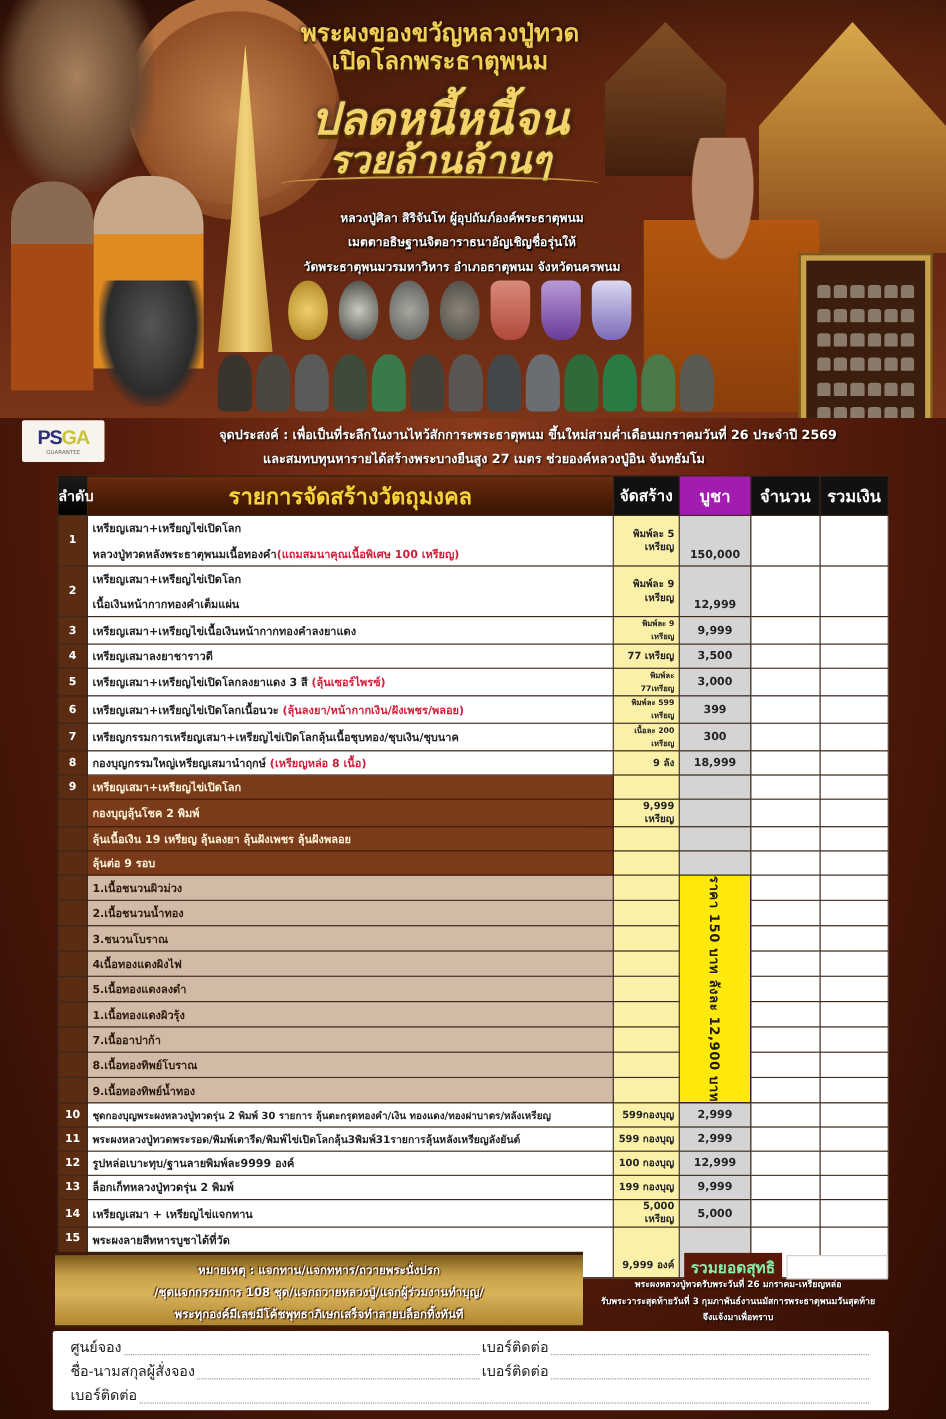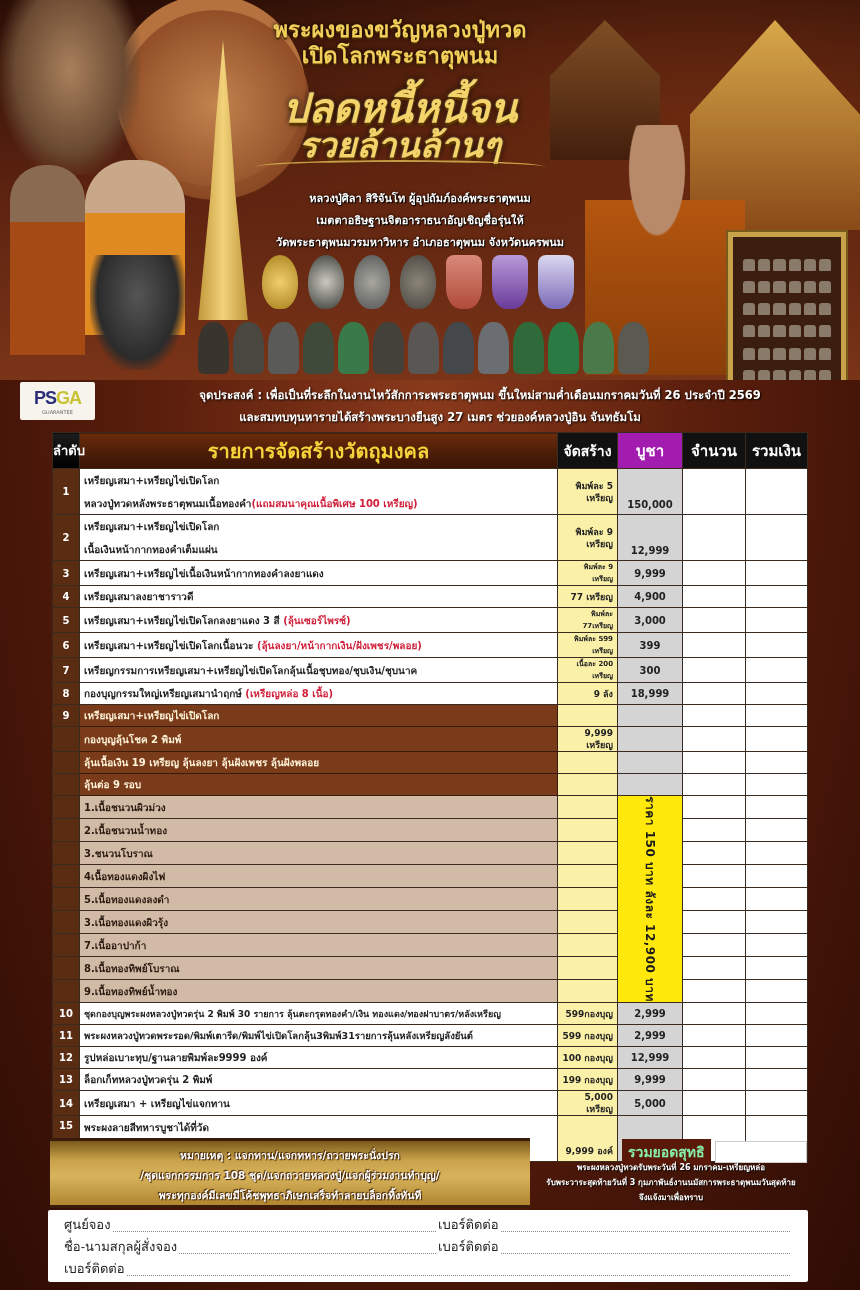--- a/index.html
+++ b/index.html
@@ -271,21 +271,21 @@
       <td class="c-build small">พิมพ์ละ 9 เหรียญ</td>
       <td class="c-price">9,999</td>
       <td class="c-qty"></td>
       <td class="c-total"></td>
     </tr>
 
     <tr class="row-h22">
       <td class="c-no">4</td>
       <td class="c-item">เหรียญเสมาลงยาชาราวดี</td>
       <td class="c-build">77 เหรียญ</td>
-      <td class="c-price">4,900</td>
+      <td class="c-price">3,500</td>
       <td class="c-qty"></td>
       <td class="c-total"></td>
     </tr>
 
     <tr class="row-h22">
       <td class="c-no">5</td>
       <td class="c-item"><span>เหรียญเสมา+เหรียญไข่เปิดโลกลงยาแดง 3 สี</span> <span class="red">(ลุ้นเซอร์ไพรซ์)</span></td>
       <td class="c-build small">พิมพ์ละ 77เหรียญ</td>
       <td class="c-price">3,000</td>
       <td class="c-qty"></td>
@@ -385,21 +385,21 @@
     </tr>
     <tr class="row-h23 row-tan">
       <td class="c-no"></td>
       <td class="c-item">5.เนื้อทองแดงลงดำ</td>
       <td class="c-build"></td>
       <td class="c-qty"></td>
       <td class="c-total"></td>
     </tr>
     <tr class="row-h23 row-tan">
       <td class="c-no"></td>
-      <td class="c-item">3.เนื้อทองแดงผิวรุ้ง</td>
+      <td class="c-item">1.เนื้อทองแดงผิวรุ้ง</td>
       <td class="c-build"></td>
       <td class="c-qty"></td>
       <td class="c-total"></td>
     </tr>
     <tr class="row-h23 row-tan">
       <td class="c-no"></td>
       <td class="c-item">7.เนื้ออาปาก้า</td>
       <td class="c-build"></td>
       <td class="c-qty"></td>
       <td class="c-total"></td>

